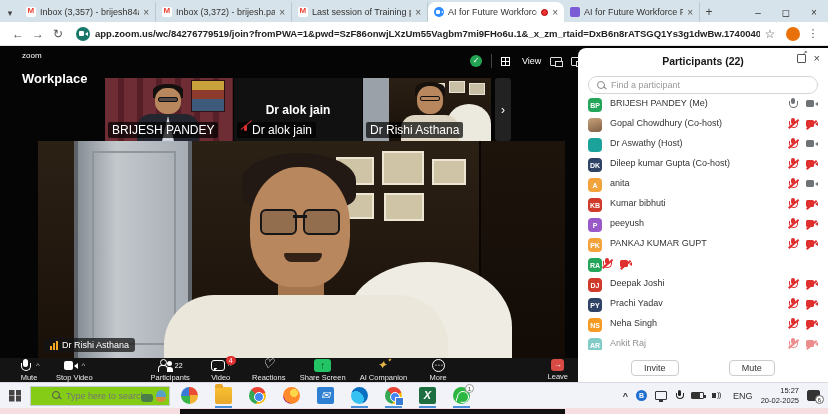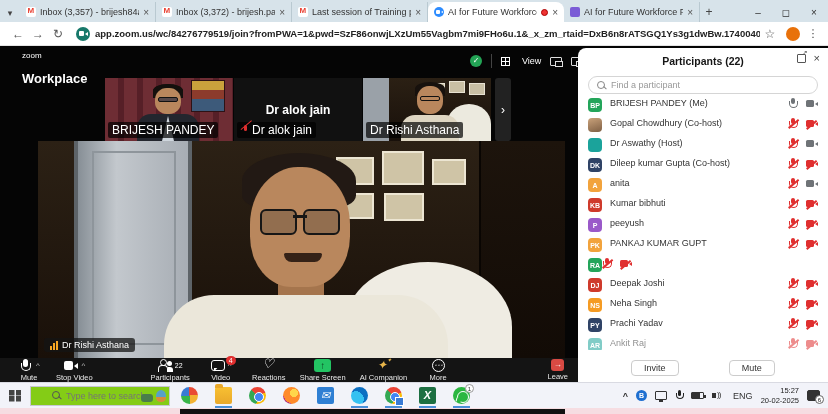--- a/index.html
+++ b/index.html
@@ -616,40 +616,40 @@
               <i class="i-mic2"></i>
               <s class="slash"></s>
             </span>
           <span class="icw cam-off">
               <i class="i-cam2"></i>
               <s class="slash"></s>
             </span>
         </span>
       </div>
         <div class="prow">
+        <span class="pavatar" style="background: rgb(47, 67, 102);">
+          <span>PY</span>
+        </span>
+        <span class="pname">Prachi Yadav</span>
+        <span class="pics">
+          <span class="icw mic-muted">
+              <i class="i-mic2"></i>
+              <s class="slash"></s>
+            </span>
+          <span class="icw cam-off">
+              <i class="i-cam2"></i>
+              <s class="slash"></s>
+            </span>
+        </span>
+      </div>
+        <div class="prow">
         <span class="pavatar" style="background: rgb(245, 155, 35);">
           <span>NS</span>
         </span>
         <span class="pname">Neha Singh</span>
-        <span class="pics">
-          <span class="icw mic-muted">
-              <i class="i-mic2"></i>
-              <s class="slash"></s>
-            </span>
-          <span class="icw cam-off">
-              <i class="i-cam2"></i>
-              <s class="slash"></s>
-            </span>
-        </span>
-      </div>
-        <div class="prow">
-        <span class="pavatar" style="background: rgb(47, 67, 102);">
-          <span>PY</span>
-        </span>
-        <span class="pname">Prachi Yadav</span>
         <span class="pics">
           <span class="icw mic-muted">
               <i class="i-mic2"></i>
               <s class="slash"></s>
             </span>
           <span class="icw cam-off">
               <i class="i-cam2"></i>
               <s class="slash"></s>
             </span>
         </span>

